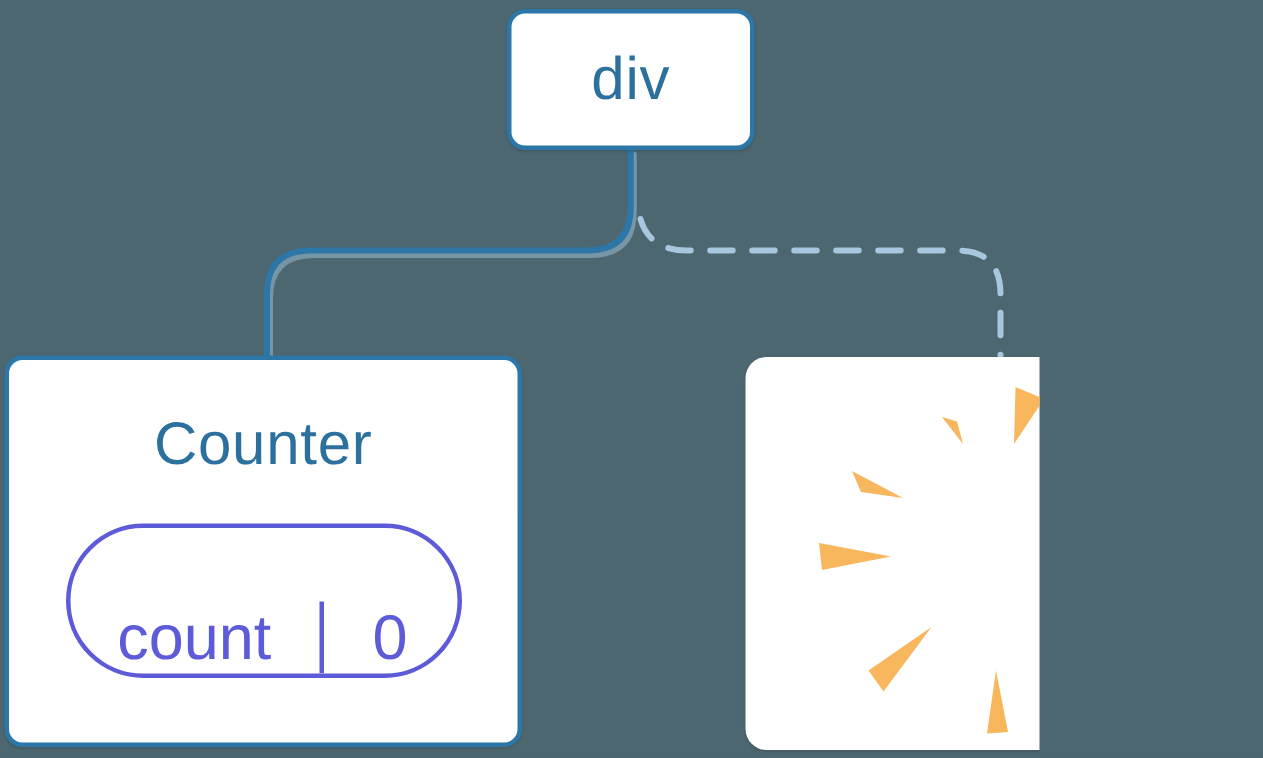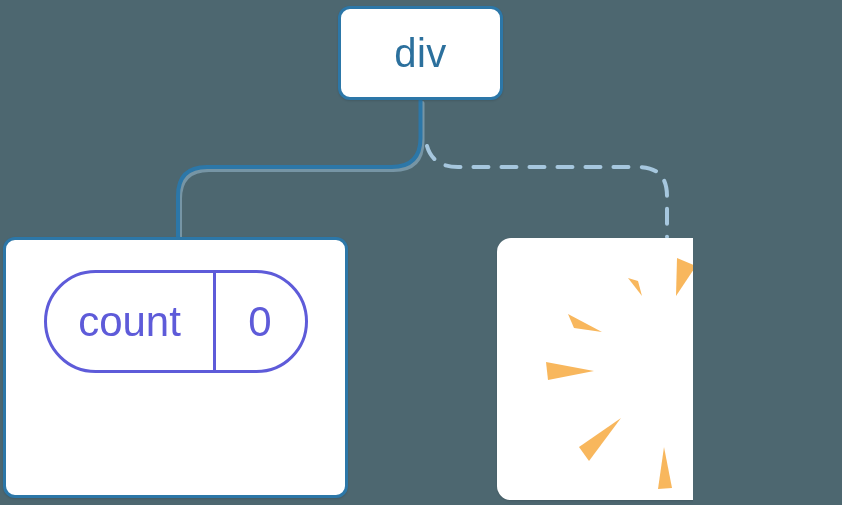--- a/index.html
+++ b/index.html
@@ -79,20 +79,21 @@
     color: var(--node-text, #2C709D);
   }
   .state-pill {
     margin: 30px auto 0;
     width: 264px; height: 103px;
     box-sizing: border-box;
     border: 3px solid var(--state-accent, #5E5BD9);
     border-radius: 52px;
     display: flex;
     overflow: hidden;
+    align-items: flex-end;
   }
   .pill-cell {
     display: flex;
     align-items: center;
     justify-content: center;
     font-size: 42px;
     color: var(--state-accent, #5E5BD9);
   }
   .pill-key {
     flex: 1;
@@ -119,20 +120,21 @@
     <path class="connector-shadow" d="M420.5 100 L420.5 138 Q420.5 167 391.5 167 L207 167 Q178 167 178 196 L178 238"></path>
     <path class="connector-solid" d="M420.5 100 L420.5 138 Q420.5 167 391.5 167 L207 167 Q178 167 178 196 L178 238"></path>
     <path class="connector-dashed" d="M427 146 Q433 167 458 167 L638 167 Q667 167 667 196 L667 237"></path>
   </svg>
 
   <div class="node node-div">
     <span class="node-label">div</span>
   </div>
 
   <div class="node node-counter">
+    <div class="node-title">Counter</div>
     <div class="state-pill">
       <div class="pill-cell pill-key">count</div>
       <div class="pill-cell pill-value">0</div>
     </div>
   </div>
 
   <div class="node node-removed">
     <svg class="burst" viewBox="0 0 340 262" aria-hidden="true">
       <g fill="var(--burst, #F8B75D)">
         <polygon points="131,40 141,43 145,58"></polygon>

